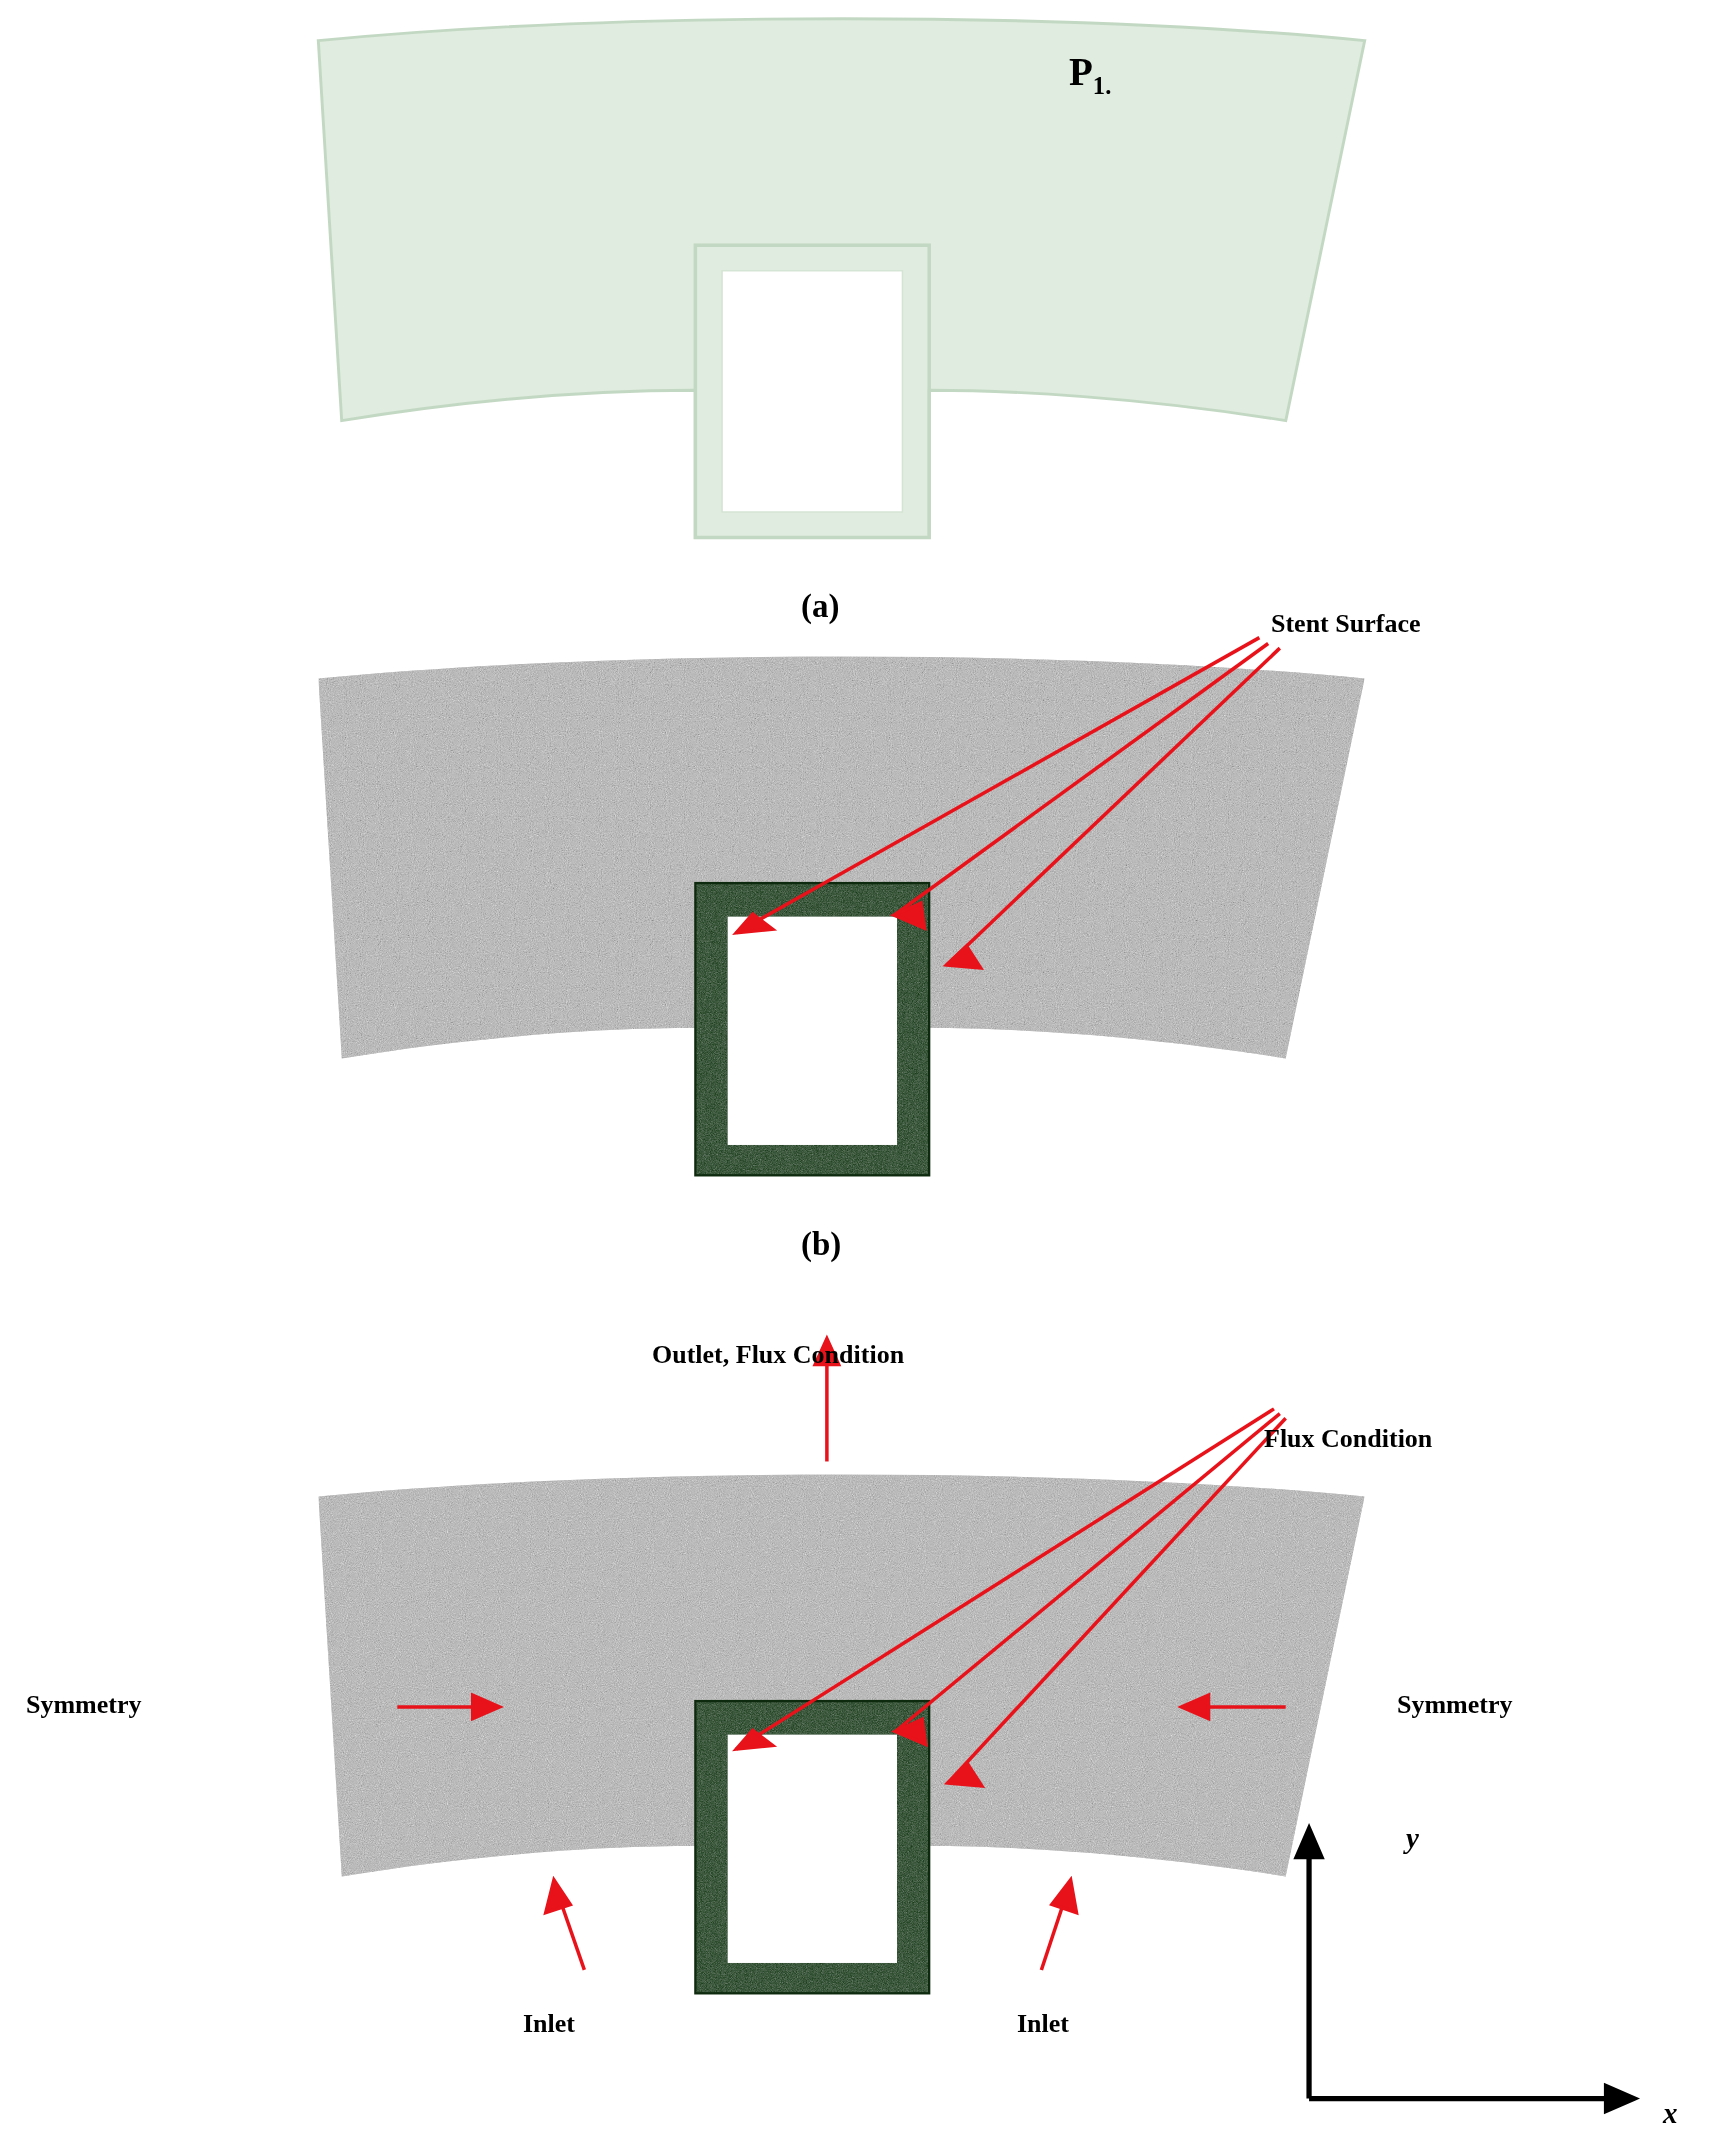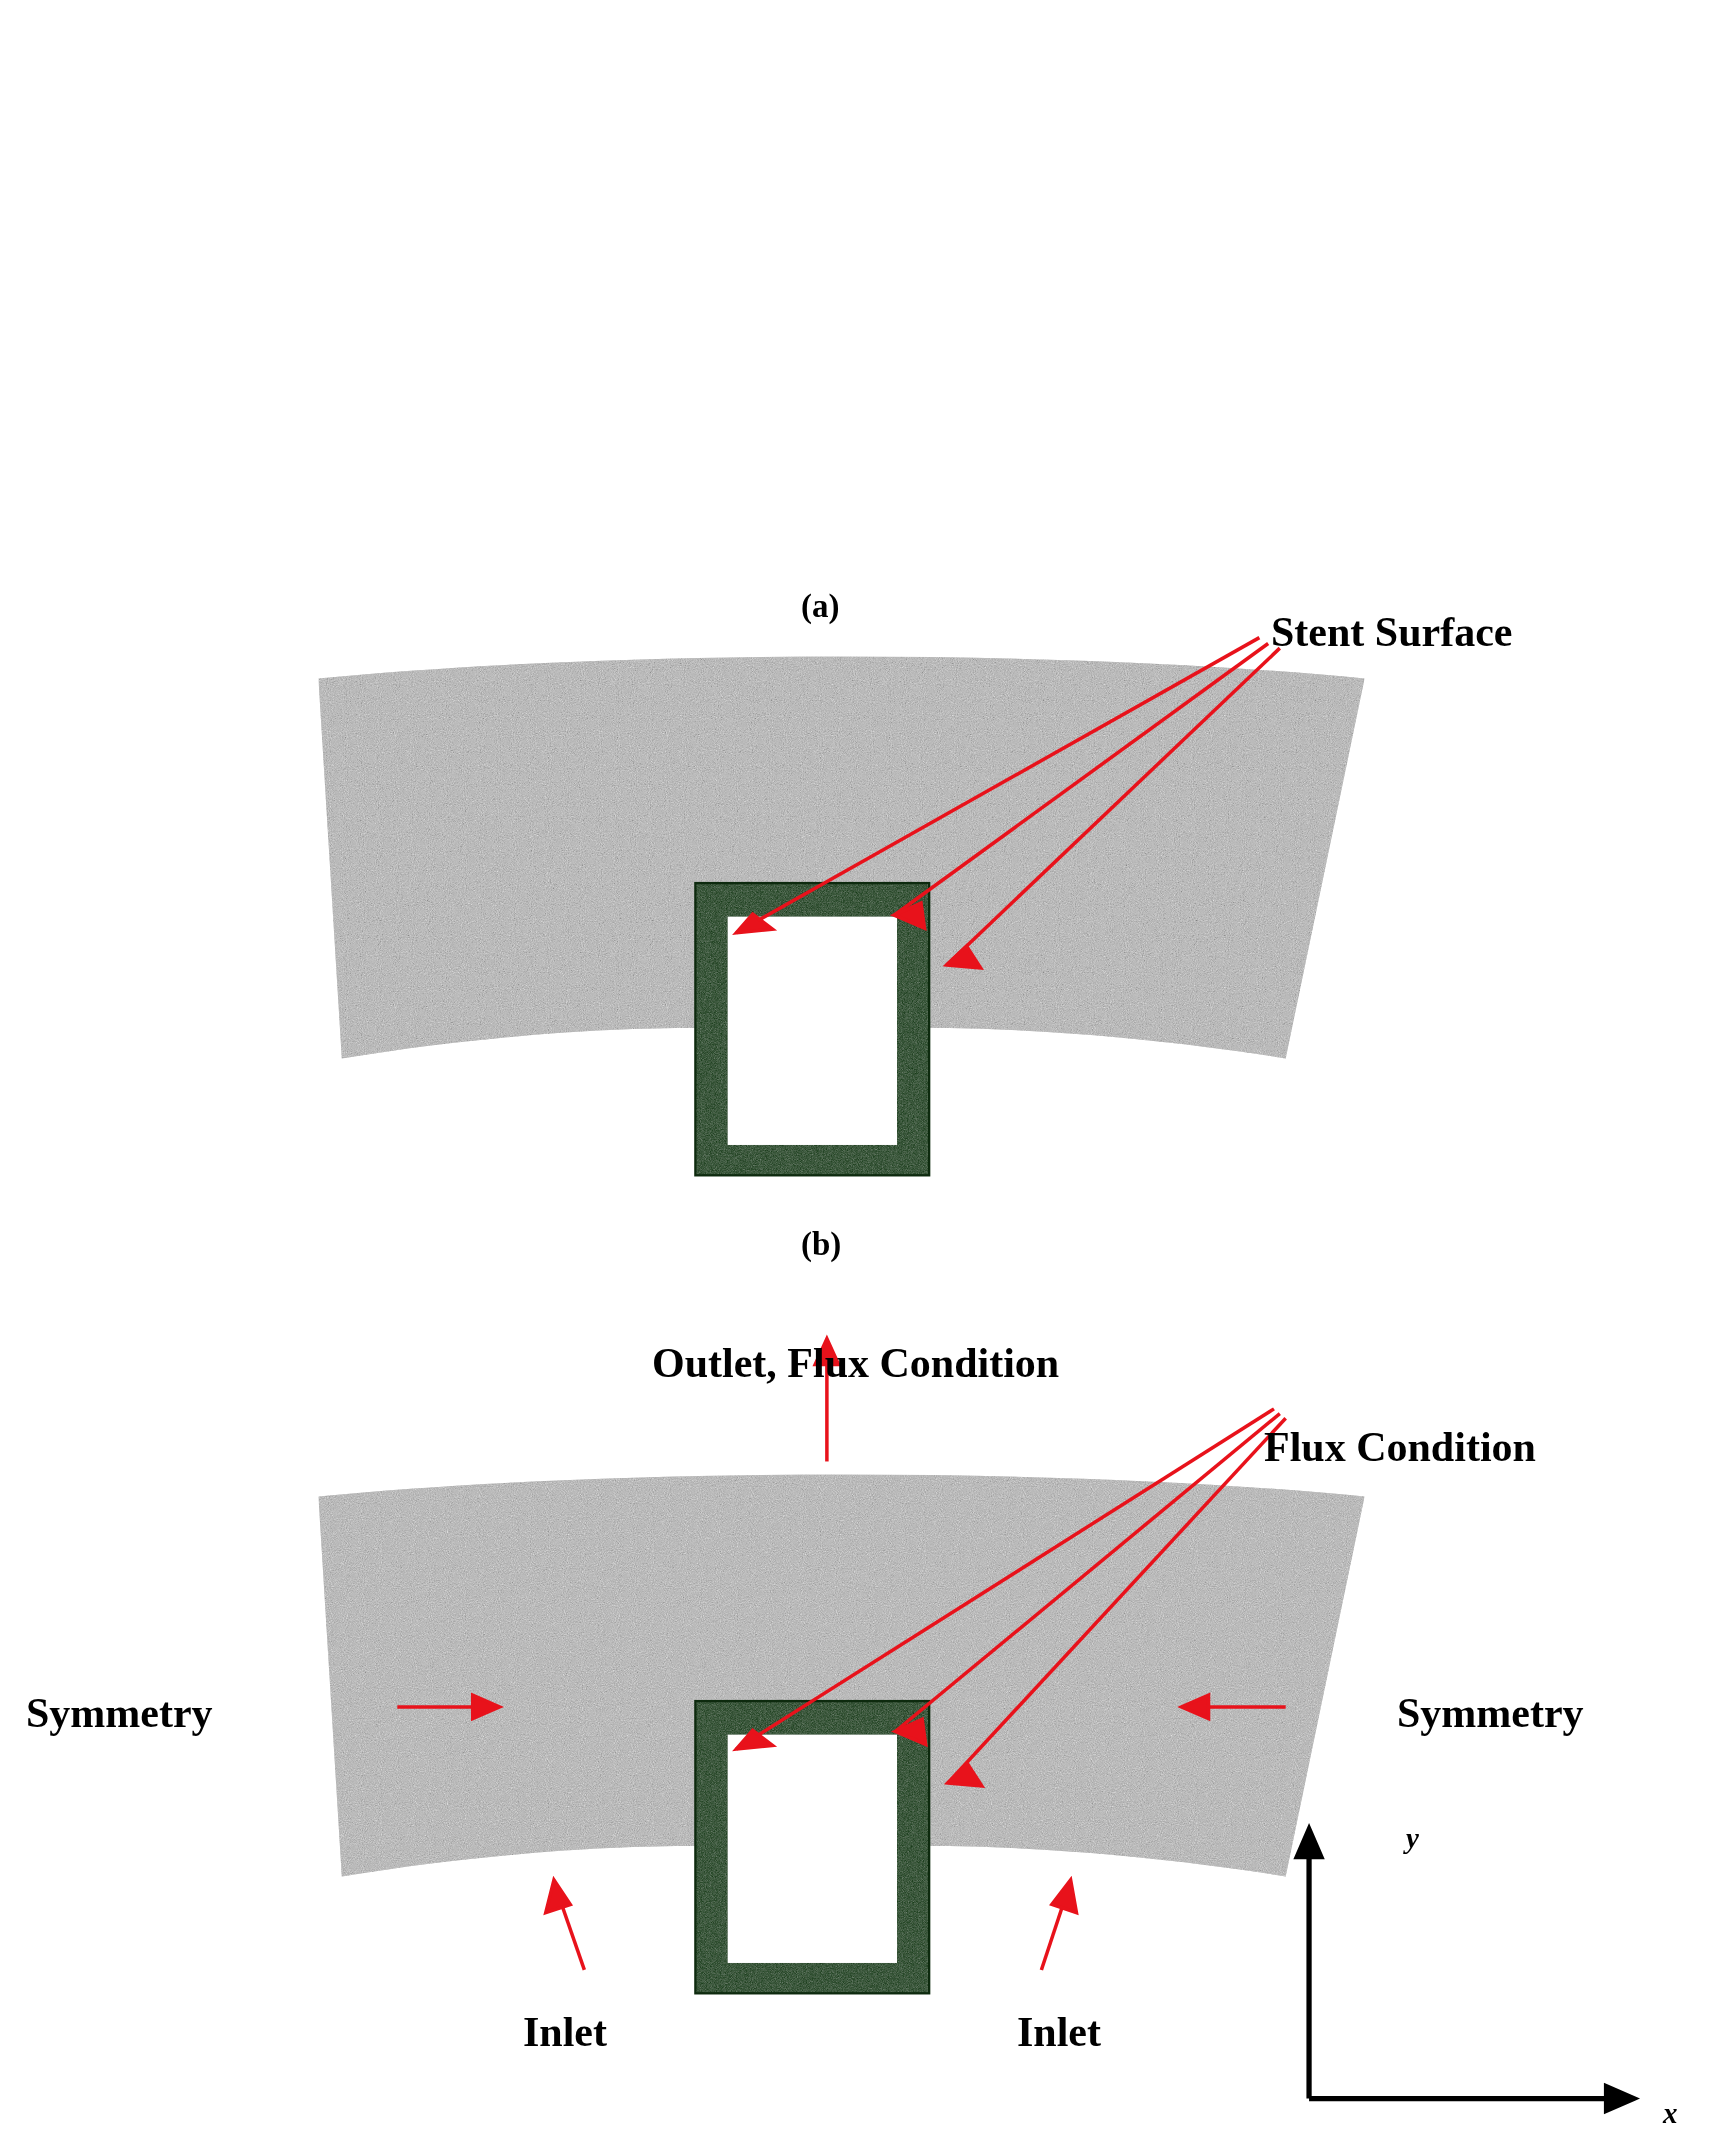--- a/index.html
+++ b/index.html
@@ -27,21 +27,21 @@
     font-family: "Liberation Serif", serif;
     font-weight: bold;
     color: #000000;
     white-space: nowrap;
     line-height: 1;
   }
   .panel-label {
     font-size: 33px;
   }
   .annot {
-    font-size: 42px;
+    font-size: 26px;
   }
   .axis-label {
     font-size: 29px;
     font-style: italic;
     font-weight: bold;
   }
 
   
   #panel-a-wrap {
     position: absolute;
@@ -93,20 +93,42 @@
   #inlet-left          { left: 523px;  top: 2011px; }
   #inlet-right         { left: 1017px; top: 2011px; }
   #axis-y-label        { left: 1406px; top: 1824px; }
   #axis-x-label        { left: 1663px; top: 2099px; }
 </style>
 </head>
 <body>
 
 <div class="figure">
 
+  <div id="panel-a-wrap">
+    <svg width="1099" height="538" viewBox="0 0 1880 920">
+
+      <path d="M 45 30
+               C 560 -20, 1330 -20, 1835 30
+               L 1700 680
+               C 1450 640, 1230 628, 1090 628
+               L 1090 880
+               L 690 880
+               L 690 628
+               C 540 628, 330 640, 85 680
+               Z" fill="#dfecdf" stroke="#c3d8c3" stroke-width="5"></path>
+
+      <rect x="690" y="380" width="400" height="500" fill="none" stroke="#c3d8c3" stroke-width="6"></rect>
+      <rect x="737" y="425" width="306" height="410" fill="#ffffff" stroke="#d4e4d4" stroke-width="5"></rect>
+
+      <path d="M 737 425 L 1043 425 L 1043 835 L 737 835 Z" fill="#ffffff"></path>
+    </svg>
+    <div class="label" id="p1-label">
+      <span>P</span><sub>1.</sub>
+    </div>
+  </div>
 
   <div class="label panel-label" id="cap-a">(a)</div>
 
   <div id="panel-b-wrap">
     <svg width="1099" height="526" viewBox="0 0 1880 900">
       <defs>
 
         <filter id="meshNoiseB" x="0%" y="0%" width="100%" height="100%">
           <feTurbulence type="fractalNoise" baseFrequency="0.55" numOctaves="4" seed="7" result="n"></feTurbulence>
           <feColorMatrix in="n" type="saturate" values="0"></feColorMatrix>

